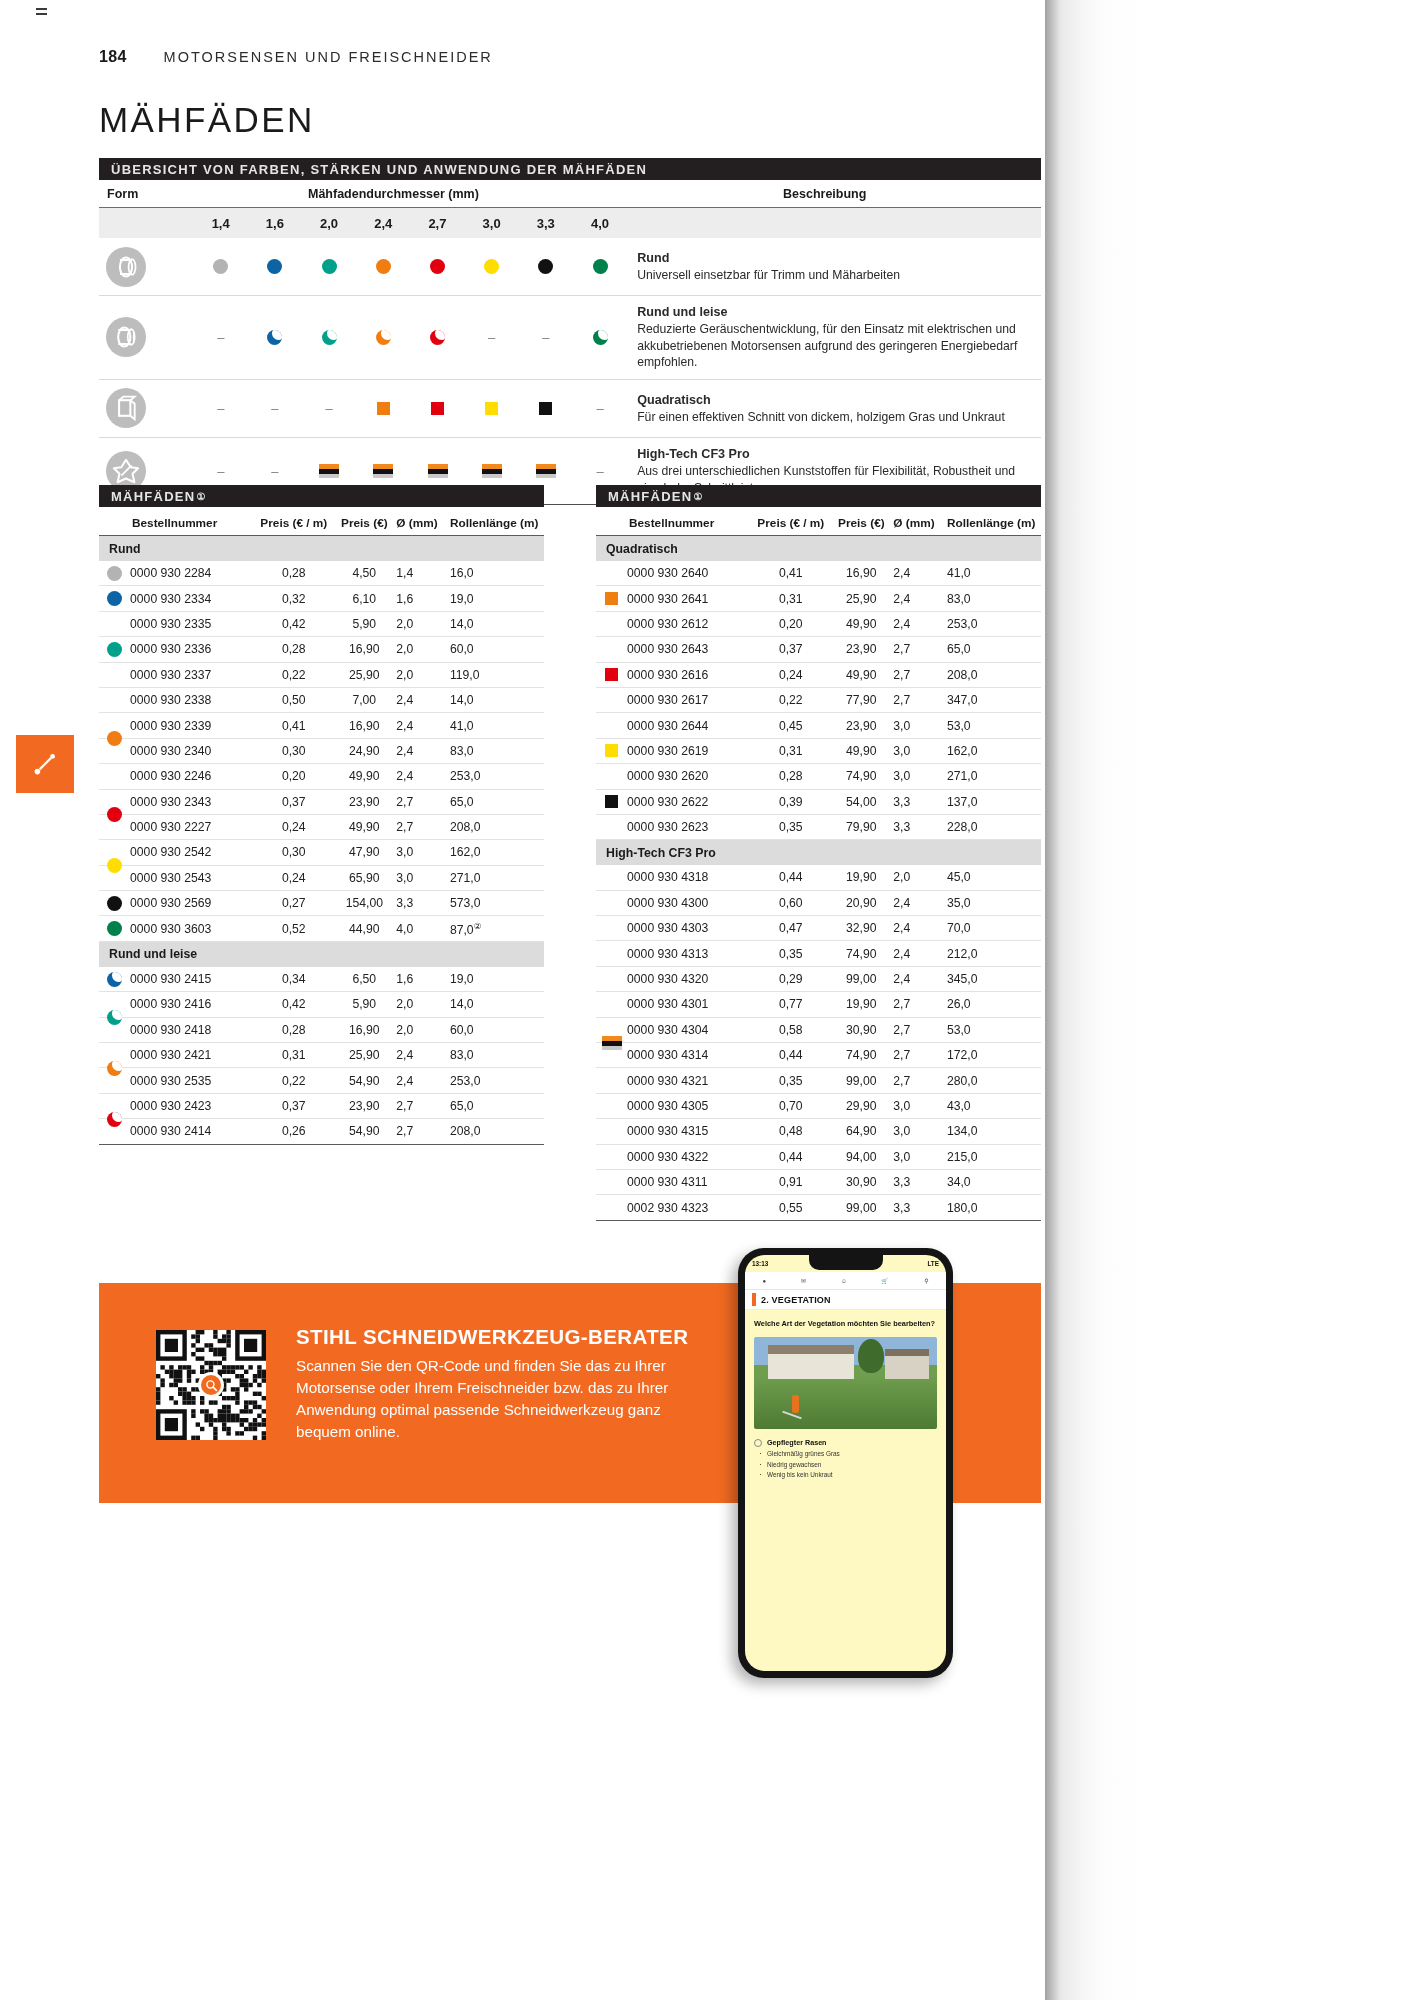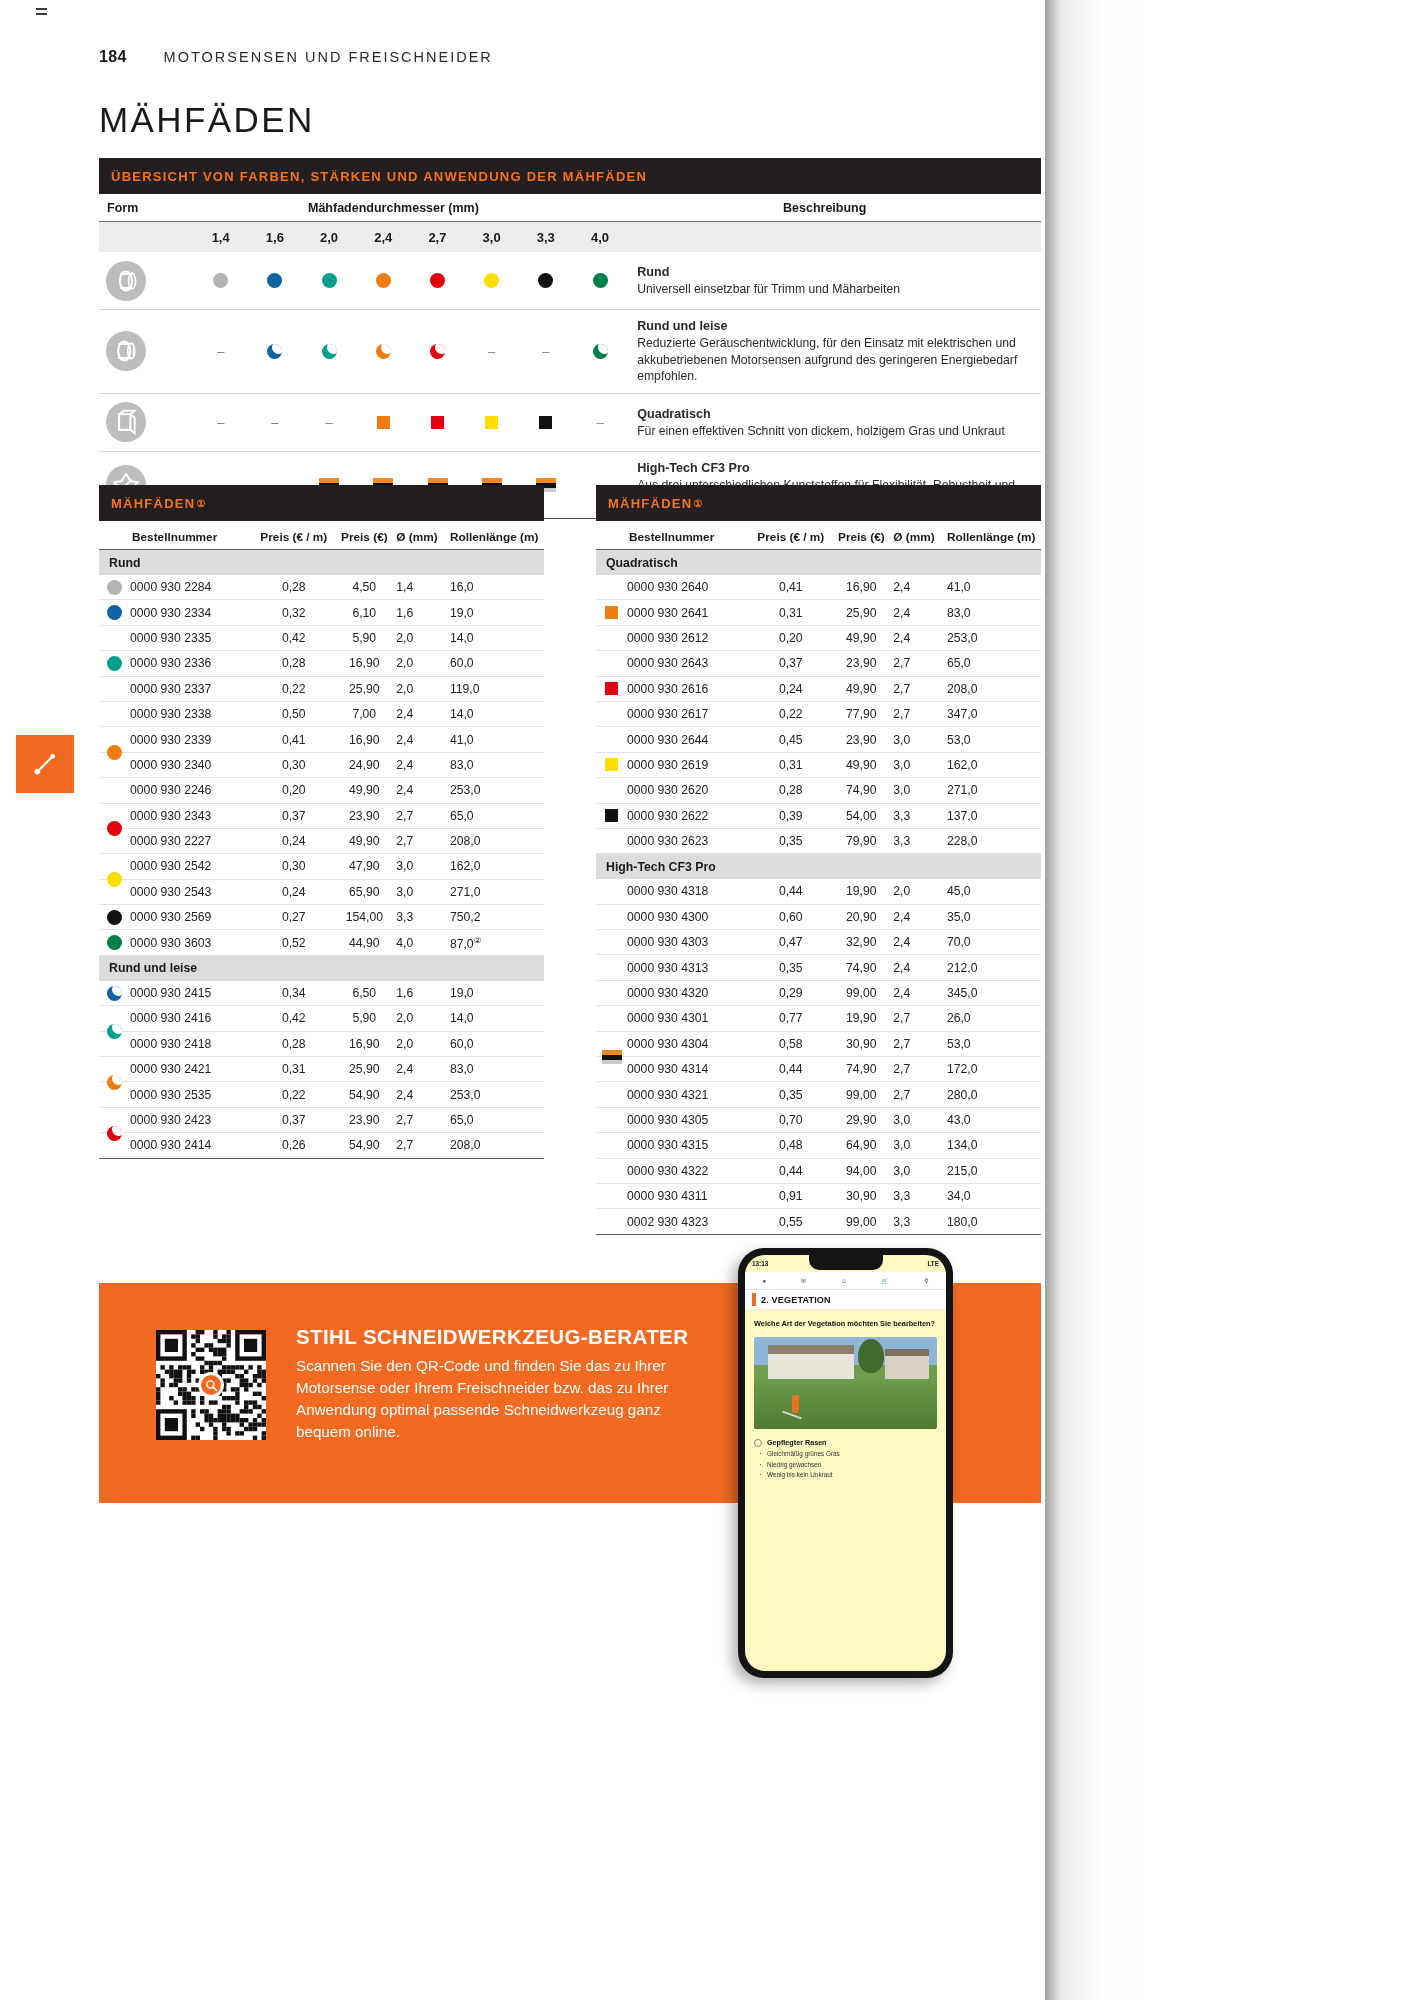--- a/index.html
+++ b/index.html
@@ -54,24 +54,24 @@
   #chapter-title {
     font-size: 14.5px; font-weight: 400; letter-spacing: 2.0px; color: #2c2c2c;
   }
   #main-title {
     position: absolute; left: 83px; top: 100px;
     font-size: 35px; font-weight: 300; letter-spacing: 2.4px; color: #1a1a1a;
   }
 
   
   .tbl-title {
-    background: #231f20; color: #f97316;
+    background: #231f20; color: #e5e5e5;
     font-size: 13px; font-weight: 700; letter-spacing: 1.25px;
     padding: 7px 0 7px 12px;
-    height: 36px;
+    height: 22px;
     display: flex; align-items: center;
   }
   .sup { font-size: 10px; vertical-align: super; letter-spacing: 0; margin-left: 1px;}
 
   
   #overview {
     position: absolute; left: 83px; top: 158px; width: 942px;
   }
   #ov-head-row {
     display: flex; height: 28px; align-items: center;
@@ -577,21 +577,21 @@
           <span class="c-roll">271,0</span>
         </div>
         <div class="pt-row">
           <span class="c-mark">
             <span class="dot" style="background:#111111"></span>
           </span>
           <span class="c-art">0000 930 2569</span>
           <span class="c-ppm">0,27</span>
           <span class="c-price">154,00</span>
           <span class="c-dia2">3,3</span>
-          <span class="c-roll">750,2</span>
+          <span class="c-roll">573,0</span>
         </div>
         <div class="pt-row">
           <span class="c-mark">
             <span class="dot" style="background:#00804a"></span>
           </span>
           <span class="c-art">0000 930 3603</span>
           <span class="c-ppm">0,52</span>
           <span class="c-price">44,90</span>
           <span class="c-dia2">4,0</span>
           <span class="c-roll">87,0<span class="footmark">②</span></span>

